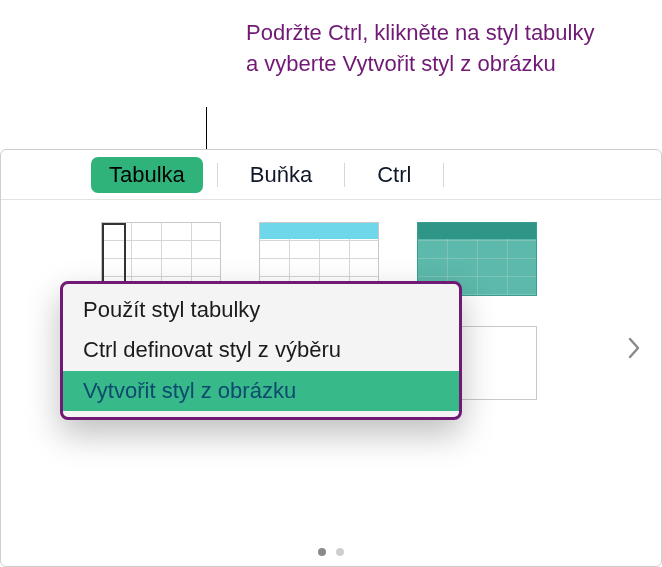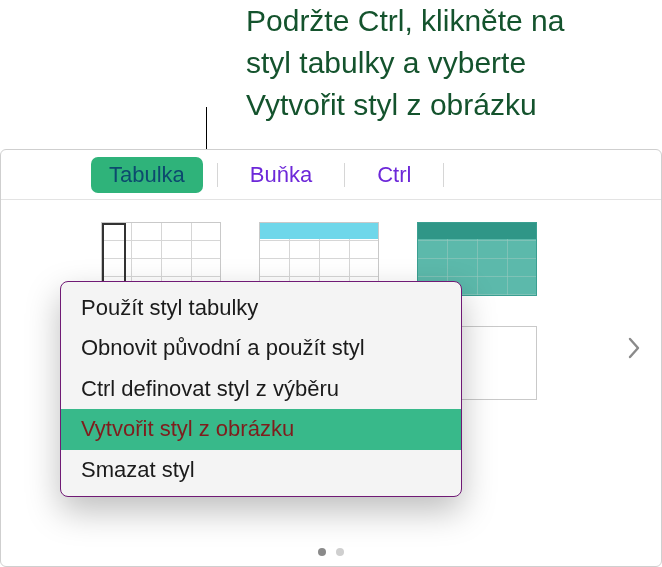--- a/index.html
+++ b/index.html
@@ -9,25 +9,25 @@
     height: 567px;
     background: #ffffff;
     position: relative;
     overflow: hidden;
   }
 
   
   .callout {
     position: absolute;
     left: 246px;
-    top: 0;
+    top: 18px;
     width: 360px;
-    font-size: 30px;
+    font-size: 22px;
     line-height: 1.4;
-    color: #14532d;
+    color: #701a75;
   }
   .leader {
     position: absolute;
     left: 206px;
     top: 107px;
     width: 1px;
     height: 118px;
     background: #000;
   }
 
@@ -47,28 +47,28 @@
   
   .tabs {
     display: flex;
     align-items: center;
     height: 50px;
     border-bottom: 1px solid #e3e3e3;
     padding-left: 90px;
   }
   .tab {
     font-size: 22px;
-    color: #6d28d9;
+    color: #0f172a;
     padding: 6px 18px;
     position: relative;
     cursor: pointer;
   }
   .tab.active {
     background: #2fb37a;
-    color: #0c4a6e;
+    color: #000000;
     border-radius: 7px;
     padding: 5px 18px;
   }
   .tabs .sep {
     width: 1px;
     height: 24px;
     background: #d6d6d6;
     margin: 0 14px;
   }
 
@@ -152,37 +152,37 @@
   .dot { width:8px; height:8px; border-radius:50%; background:#cfcfcf; }
   .dot.active { background:#8a8a8a; }
 
   
   .ctx {
     position: absolute;
     left: 60px;
     top: 281px;
     width: 402px;
     background: #f4f4f4;
-    border: 1px solid #701a75;
+    border: 3px solid #701a75;
     border-radius: 8px;
     box-shadow: 0 14px 34px rgba(0,0,0,.26);
     padding: 6px 0;
     z-index: 20;
   }
   .ctx-item {
     font-size: 22px;
     line-height: 1.2;
     color: #1b1b1b;
     padding: 7px 20px;
     cursor: pointer;
     white-space: nowrap;
   }
   .ctx-item.hl {
     background: #38b98a;
-    color: #7f1d1d;
+    color: #0c4a6e;
   }
 </style>
 </head>
 <body>
 
 <div class="callout">Podržte Ctrl, klikněte na styl tabulky a vyberte Vytvořit styl z obrázku</div>
 <div class="leader"></div>
 
 <div class="panel-wrap">
 
@@ -223,17 +223,15 @@
   </div>
 
   <div class="dots">
     <div class="dot active"></div>
     <div class="dot"></div>
   </div>
 </div>
 
 <div class="ctx">
   <div class="ctx-item">Použít styl tabulky</div>
-  <div class="ctx-item">Obnovit původní a použít styl</div>
   <div class="ctx-item">Ctrl definovat styl z výběru</div>
   <div class="ctx-item hl">Vytvořit styl z obrázku</div>
-  <div class="ctx-item">Smazat styl</div>
 </div>
 
 </body></html>

